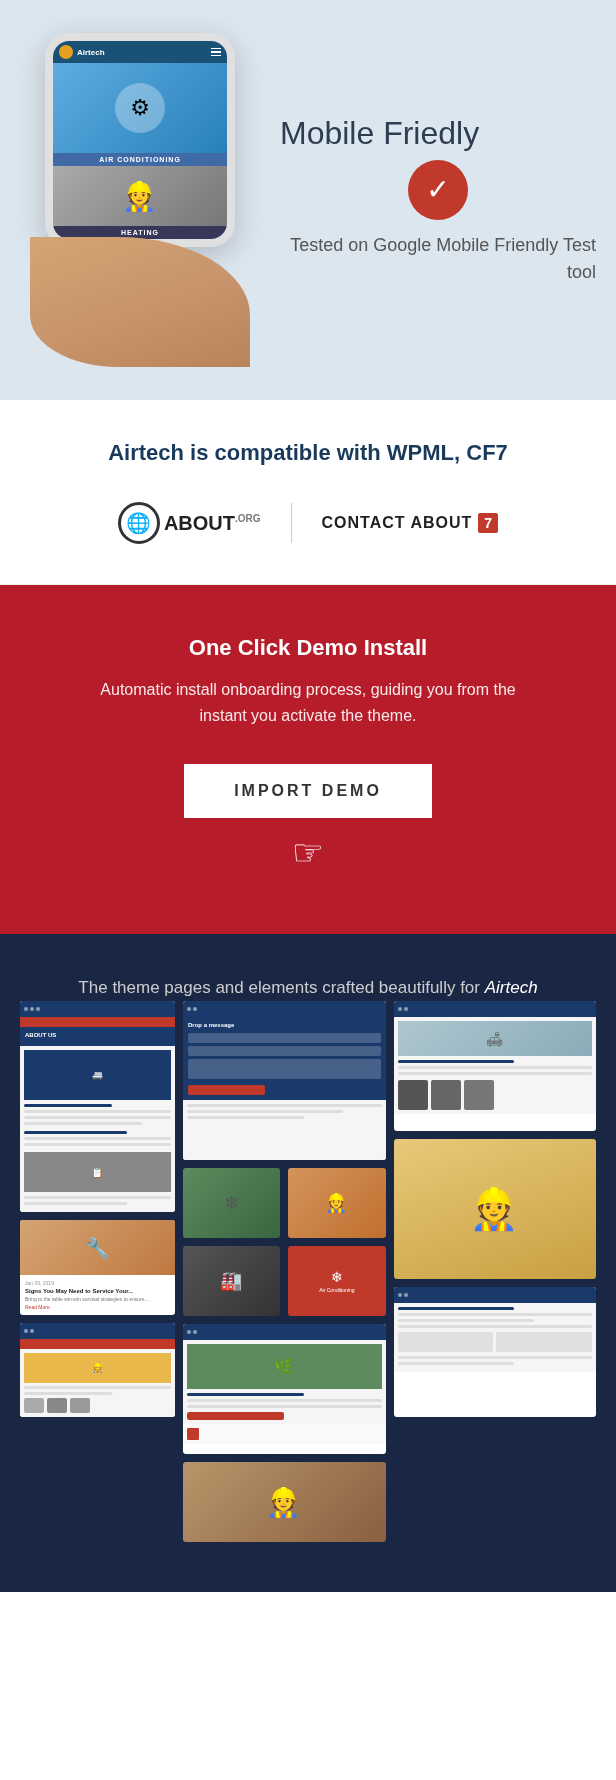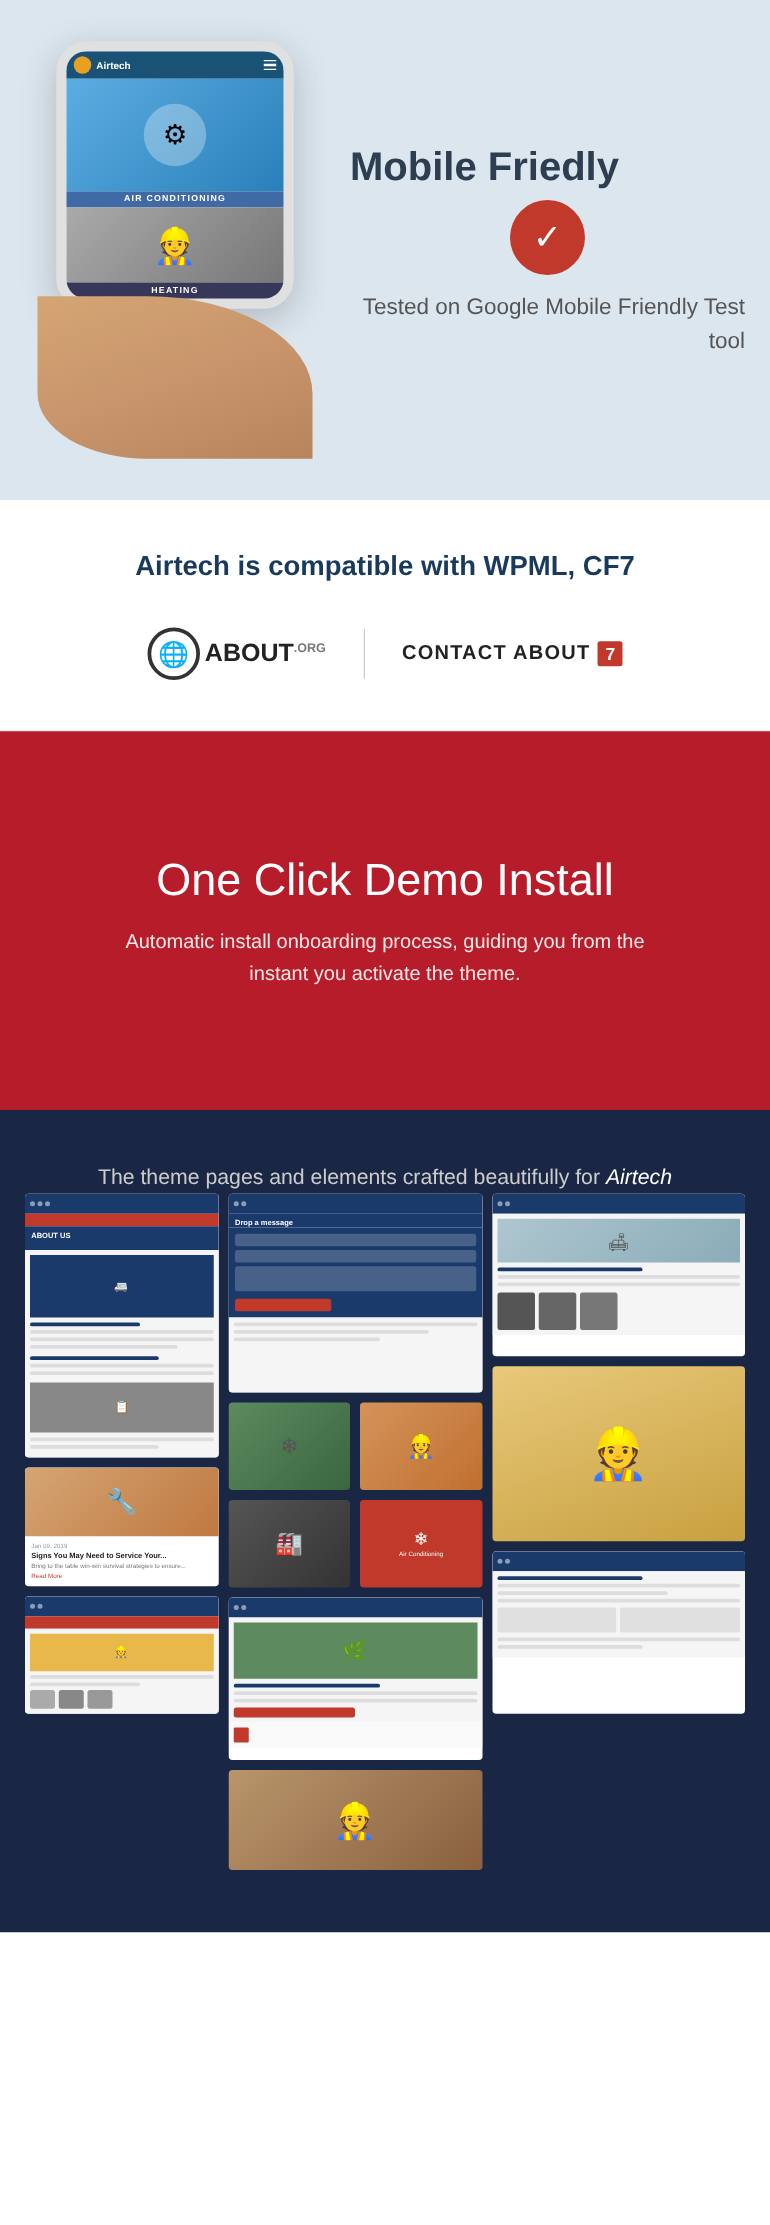--- a/index.html
+++ b/index.html
@@ -121,21 +121,21 @@
       position: relative;
       margin-top: -10px;
     }
 
     .mobile-right {
       flex: 1;
       padding-left: 20px;
     }
     .mobile-title {
       font-size: 32px;
-      font-weight: bold;
+      font-weight: normal;
       color: #2c3e50;
       margin-bottom: 8px;
     }
     .mobile-subtitle {
       font-size: 15px;
       color: #555;
       margin-bottom: 24px;
     }
     .check-badge {
       width: 60px;
@@ -228,25 +228,24 @@
       border-radius: 2px;
     }
 
     
     .demo-section {
       background: #b71c2a;
       padding: 50px 30px 60px 30px;
       text-align: center;
     }
     .demo-title {
-      font-size: 36px;
-      font-weight: normal;
+      font-size: 22px;
+      font-weight: bold;
       color: #fff;
       margin-bottom: 16px;
-      margin-top: 48px;
     }
     .demo-subtitle {
       font-size: 16px;
       color: rgba(255,255,255,0.9);
       line-height: 1.6;
       margin-bottom: 36px;
       max-width: 420px;
       margin-left: auto;
       margin-right: auto;
     }
@@ -458,20 +457,24 @@
     <div class="cf7-logo">
       <span class="cf7-text">CONTACT ABOUT</span>
       <span class="cf7-badge">7</span>
     </div>
   </div>
 </section>
 
 <section class="demo-section">
   <div class="demo-title">One Click Demo Install</div>
   <div class="demo-subtitle">Automatic install onboarding process, guiding you from the instant you activate the theme.</div>
+  <div class="import-btn-wrap">
+    <button class="import-btn">IMPORT DEMO</button>
+    <span class="cursor-icon">☞</span>
+  </div>
 </section>
 
 <section class="pages-section">
   <div class="pages-intro">
     <p class="pages-intro-text">
       <span>The theme pages and elements crafted beautifully for </span><em>Airtech</em>
     </p>
   </div>
 
   <div class="screenshots-grid">

